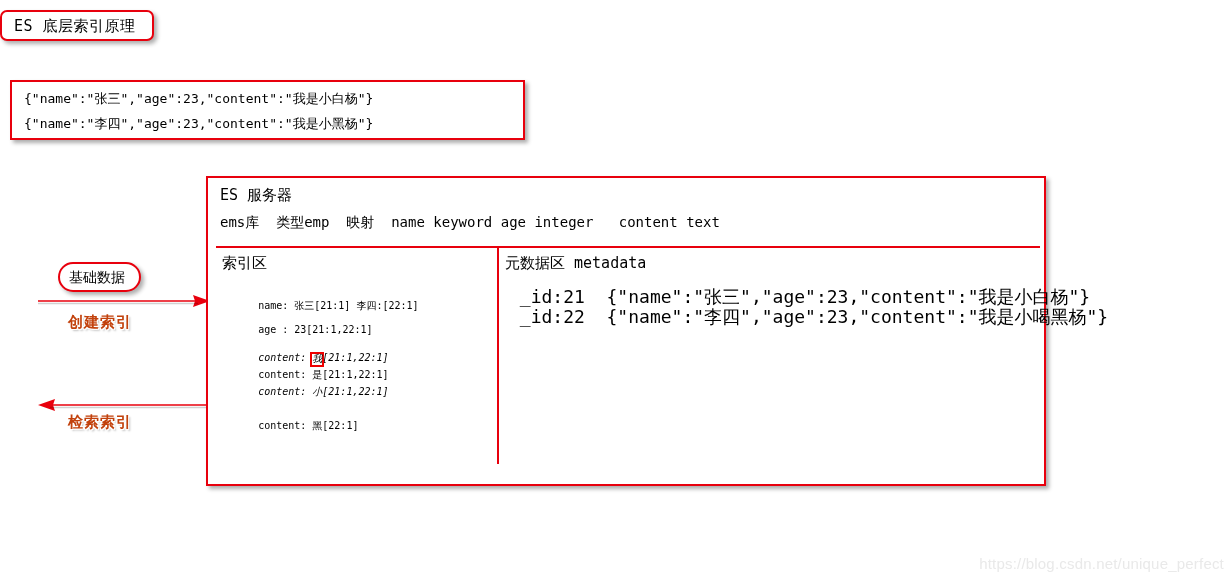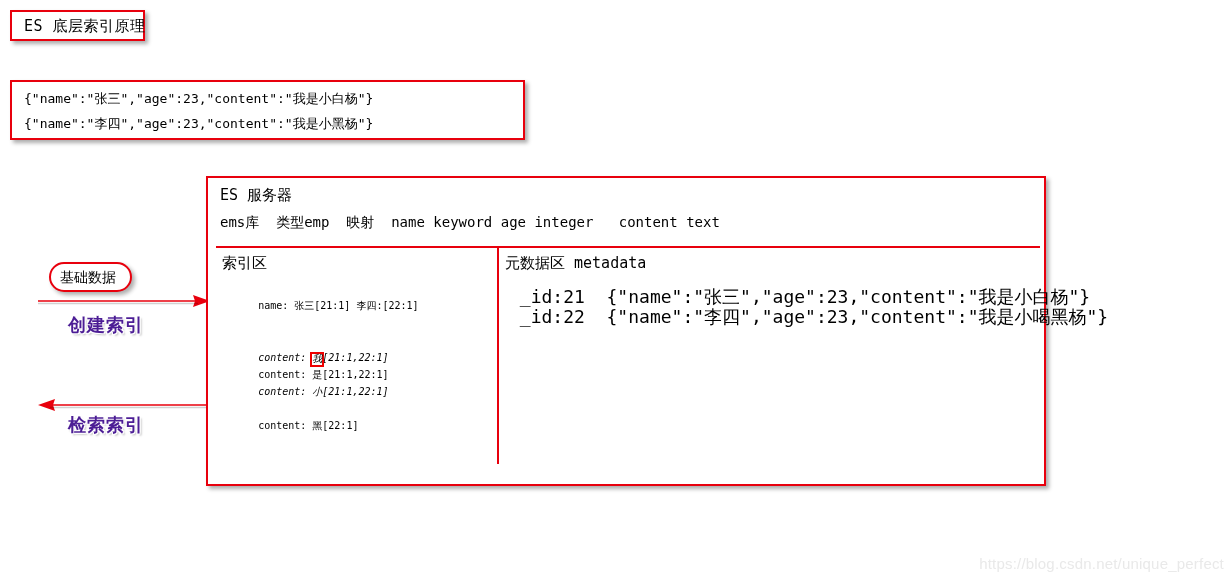--- a/index.html
+++ b/index.html
@@ -25,21 +25,21 @@
     box-shadow: 3px 3px 4px rgba(0,0,0,0.32);
   }
 
   .mono {
     font-family: "DejaVu Sans Mono", monospace;
     white-space: pre;
   }
 
   
   #title-box {
-    left: 10px; top: 10px; width: 135px; height: 31px;
+    left: 0; top: 10px; width: 154px; height: 31px; border-radius: 7px;
   }
   #title-box .txt {
     position: absolute;
     left: 12px; top: 5px;
     font-size: 15px;
     letter-spacing: 0.5px;
   }
 
   
   #json-box {
@@ -48,32 +48,32 @@
   #json-box .jline {
     position: absolute;
     left: 12px;
     font-size: 13px;
   }
   #json-box .jline.l0 { top: 8px; }
   #json-box .jline.l1 { top: 33px; }
 
   
   #basedata-box {
-    left: 49px; top: 262px; width: 83px; height: 30px; border-radius: 15px;
+    left: 58px; top: 262px; width: 83px; height: 30px; border-radius: 15px;
   }
   #basedata-box .txt {
     position: absolute;
     left: 9px; top: 5px;
     font-size: 14px;
   }
 
   .arrow-label {
     position: absolute;
-    color: #4c1d95;
-    font-size: 18px;
+    color: #c2410c;
+    font-size: 15px;
     font-weight: bold;
     letter-spacing: 1px;
     text-shadow:
        1px  1px 0 #ffffff, -1px -1px 0 #ffffff,
        1px -1px 0 #ffffff, -1px  1px 0 #ffffff,
        2px  2px 2px rgba(0,0,0,0.25);
   }
   #label-create { left: 68px; top: 313px; }
   #label-search { left: 68px; top: 413px; }
 
@@ -212,20 +212,23 @@
   <div id="es-hrule"></div>
   <div id="es-vrule"></div>
 
   <div id="index-pane">
     <span class="mono" id="index-heading">索引区</span>
 
     <div class="idx-row mono r-name">
       <span>name: </span><span>张三</span><span>[21:1]</span><span> 李四:</span><span>[22:1]</span>
     </div>
 
+    <div class="idx-row mono r-age">
+      <span>age : </span><span>23</span><span>[21:1,22:1]</span>
+    </div>
 
     <div class="idx-row mono r-c0">
       <span>content: </span><span class="hl-char">我</span><span>[21:1,22:1]</span>
     </div>
 
     <div class="idx-row mono r-c1">
       <span>content: </span><span>是</span><span>[21:1,22:1]</span>
     </div>
 
     <div class="idx-row mono r-c2">

